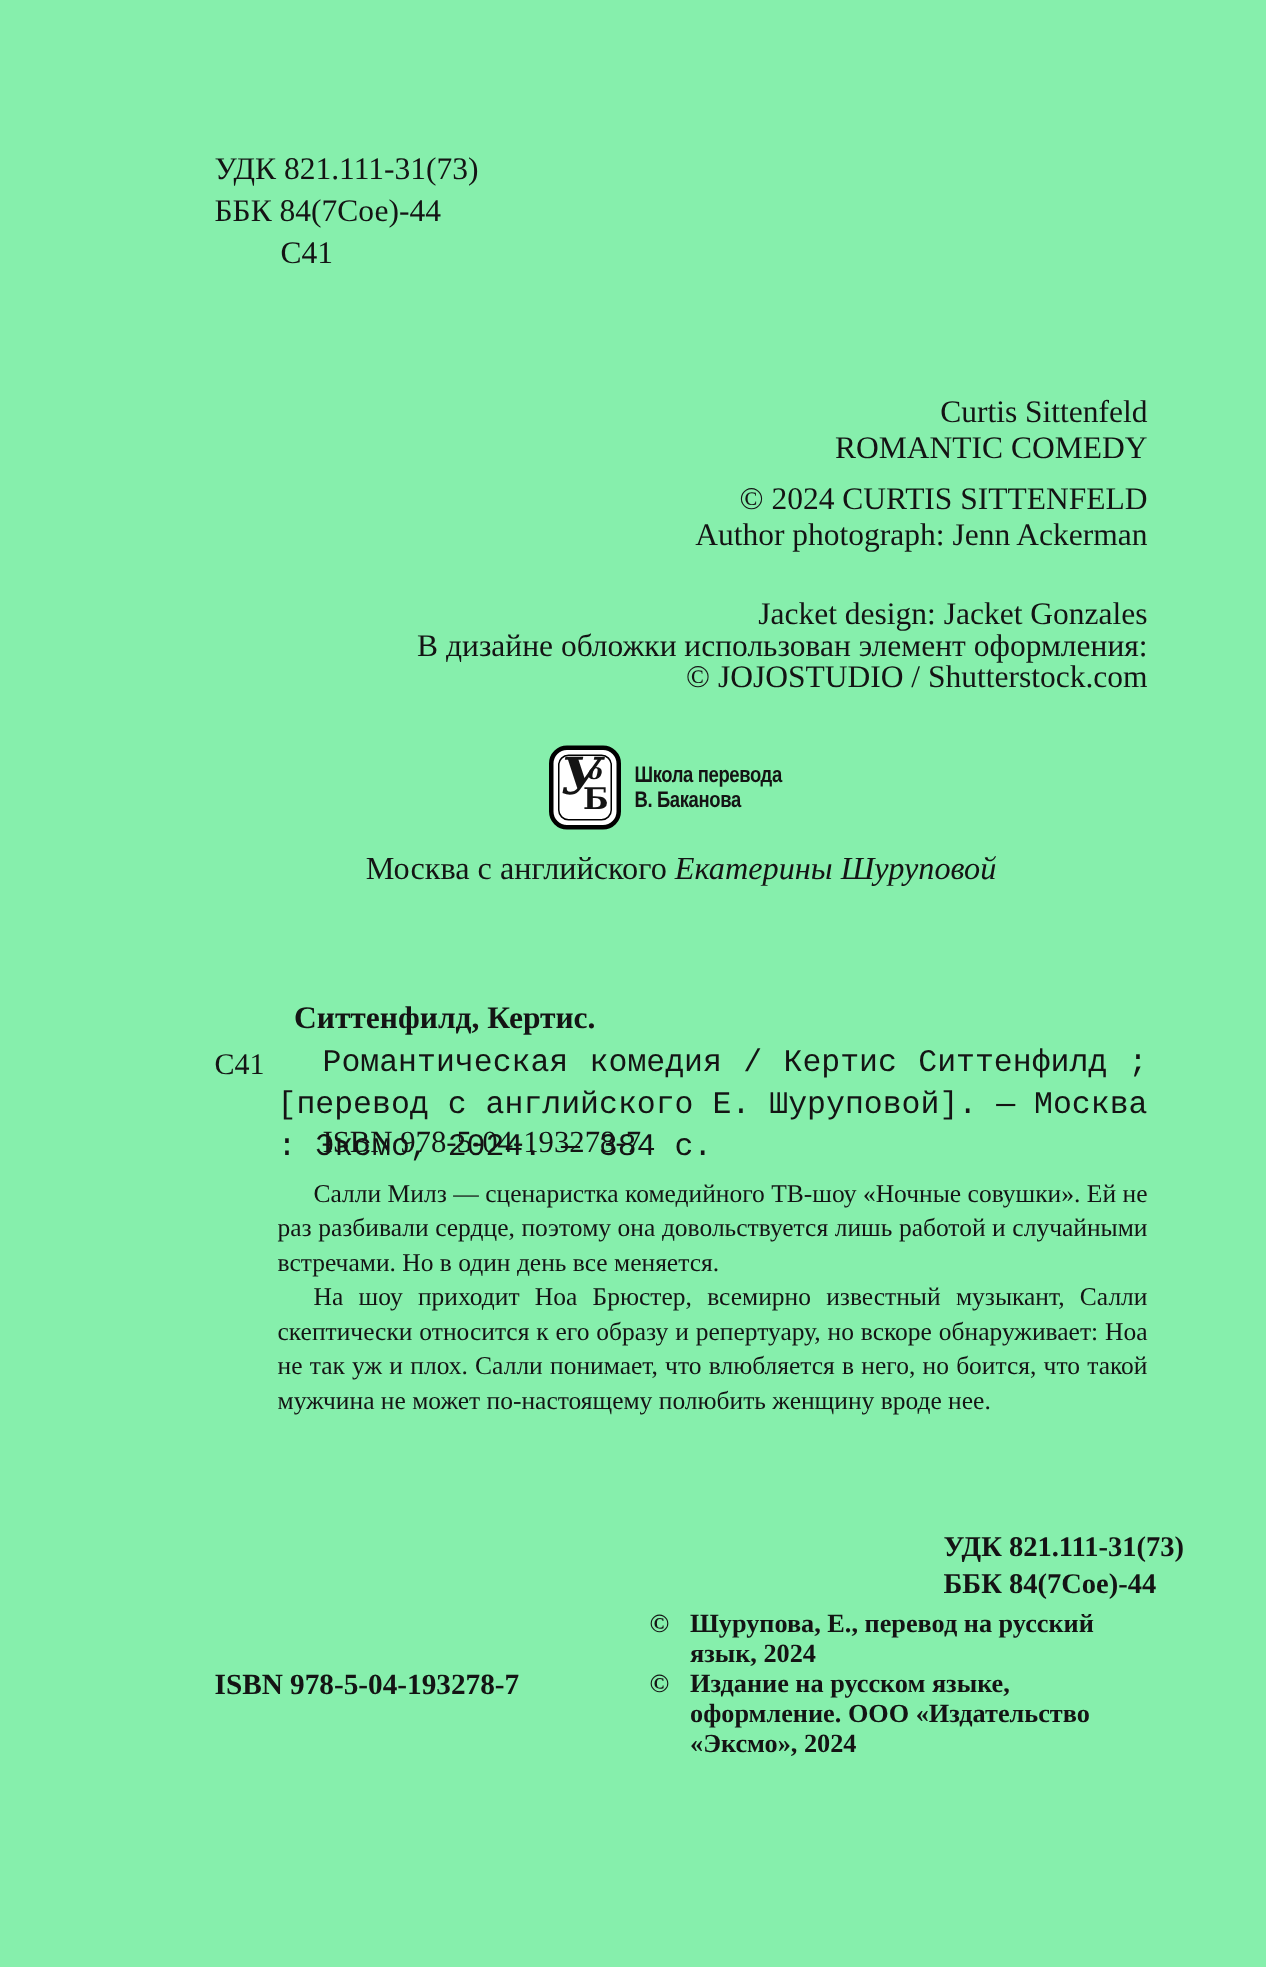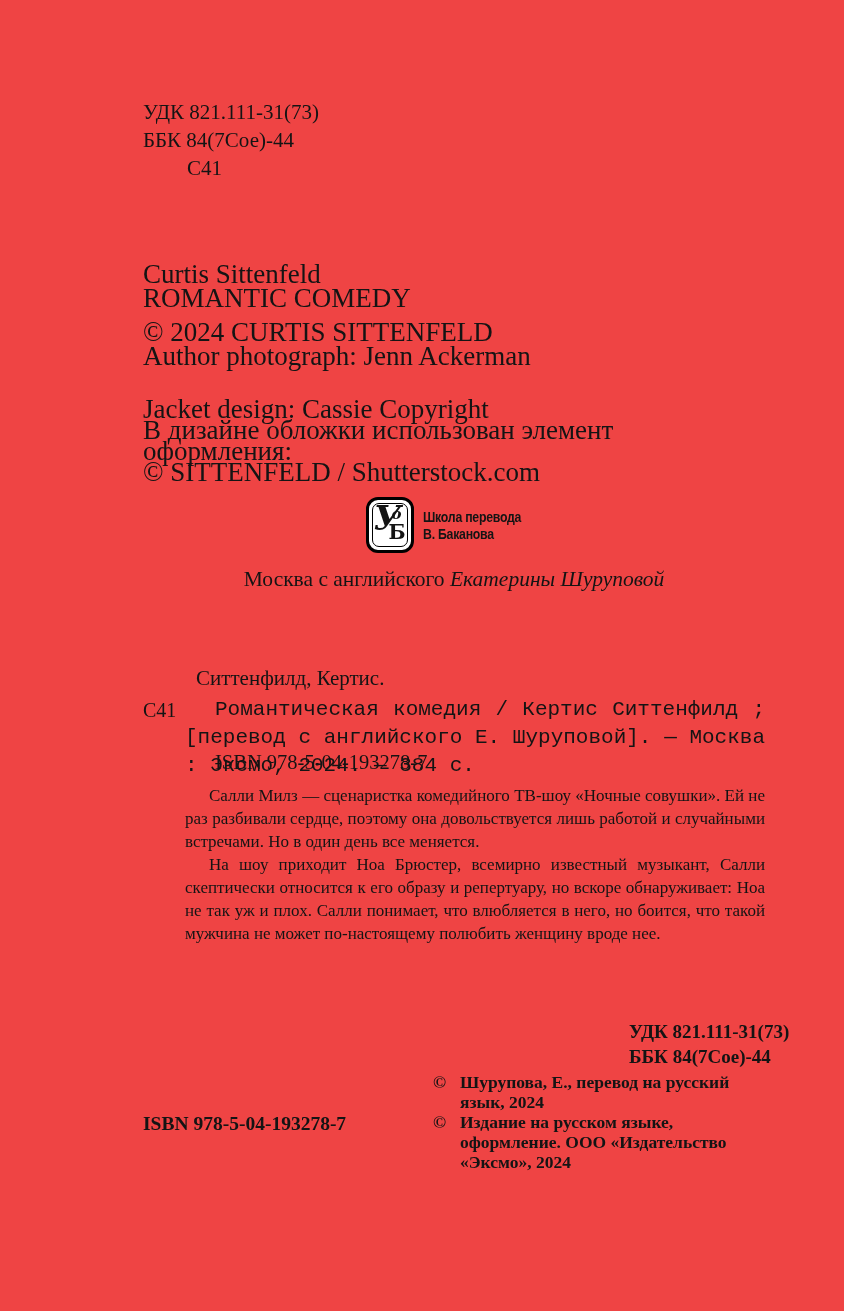--- a/index.html
+++ b/index.html
@@ -1,33 +1,33 @@
 <!DOCTYPE html>
 <html lang="ru"><head>
 <meta charset="utf-8">
 <style>
   html, body { margin: 0; padding: 0; background: #e8e8e8; }
   .page {
     position: relative;
     width: 844px;
     height: 1311px;
     margin: 0 auto;
-    background: #ef4444;
+    background: #86efac;
     color: #141414;
     font-family: "Liberation Serif", serif;
     overflow: hidden;
   }
   .abs { position: absolute; }
 
   
   .top-codes { left: 143px; top: 98px; font-size: 21px; line-height: 28px; }
   .top-codes .indent { padding-left: 44px; }
 
   
-  .center-col { left: 143px; width: 622px; text-align: left; font-size: 27px; line-height: 24px; }
+  .center-col { left: 143px; width: 622px; text-align: right; font-size: 21px; line-height: 24px; }
   .title-block { top: 262px; }
   .copyright-block { top: 320px; }
   .design-block { top: 399px; line-height: 20.5px; }
   .design-block div { margin-bottom: 0.5px; }
 
   
   .logo-row { left: 143px; top: 497px; width: 622px; display: flex; justify-content: center; }
   .logo-inner { display: flex; align-items: center; gap: 9px; }
   .logo-box {
     width: 48px; height: 56px;
@@ -51,21 +51,21 @@
     font-weight: bold; font-size: 15px; line-height: 17px;
     transform: scaleX(0.82); transform-origin: left center;
     white-space: nowrap; letter-spacing: -0.3px;
   }
 
   
   .translator-line { left: 143px; top: 567px; width: 622px; text-align: center; font-size: 21.5px; }
   .translator-line .it { font-style: italic; font-family: Liberation Serif, serif; }
 
   
-  .biblio-heading { left: 196px; top: 666px; font-size: 21px; font-weight: normal; text-align: right; }
+  .biblio-heading { left: 196px; top: 666px; font-size: 21px; font-weight: bold; text-align: right; }
   .biblio-code { left: 143px; top: 699px; font-size: 20px; }
   .biblio-entry { left: 185px; top: 696px; width: 580px; font-size: 21px; line-height: 28px; text-align: justify; text-indent: 30px; font-family: Liberation Mono, monospace; }
   .biblio-isbn { left: 215px; top: 751px; font-size: 20.5px; }
 
   
   .annotation { left: 185px; top: 784px; width: 580px; font-size: 17px; line-height: 23px; text-align: justify; }
   .annotation p { margin: 0; text-indent: 24px; }
 
   
   .bottom-codes { left: 629px; top: 1019px; font-size: 19px; line-height: 25px; font-weight: bold; }
@@ -94,23 +94,23 @@
     <div>Curtis Sittenfeld</div>
     <div>ROMANTIC COMEDY</div>
   </div>
 
   <div class="abs center-col copyright-block">
     <div>© 2024 CURTIS SITTENFELD</div>
     <div>Author photograph: Jenn Ackerman</div>
   </div>
 
   <div class="abs center-col design-block">
-    <div>Jacket design: Cassie Copyright</div>
+    <div>Jacket design: Jacket Gonzales</div>
     <div>В дизайне обложки использован элемент оформления:</div>
-    <div>© SITTENFELD / Shutterstock.com</div>
+    <div>© JOJOSTUDIO / Shutterstock.com</div>
   </div>
 
   <div class="abs logo-row">
     <div class="logo-inner">
       <div class="logo-box">
         <div class="logo-box-inner">
           <span class="mono-u">У</span>
           <span class="mono-o">о</span>
           <span class="mono-b">Б</span>
         </div>

